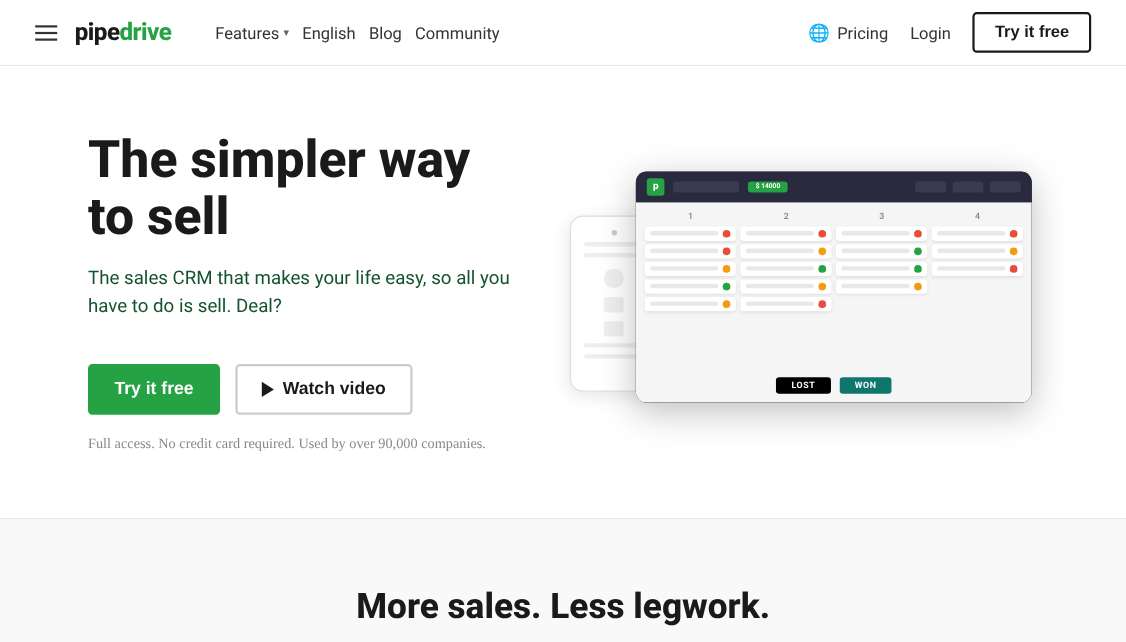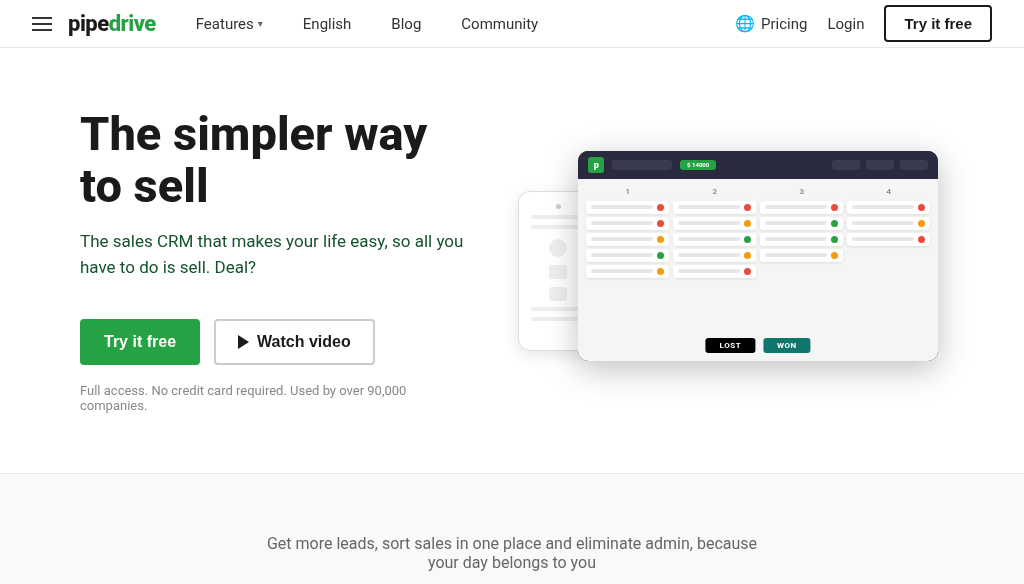--- a/index.html
+++ b/index.html
@@ -3,35 +3,35 @@
   <meta charset="utf-8">
   <style>
     * { margin: 0; padding: 0; box-sizing: border-box; }
     body { font-family: -apple-system, BlinkMacSystemFont, 'Segoe UI', Roboto, sans-serif; background: #fff; color: #333; }
 
     
     nav {
       display: flex;
       align-items: center;
       padding: 0 32px;
-      height: 48px;
+      height: 60px;
       border-bottom: 1px solid #e8e8e8;
       position: relative;
       z-index: 10;
     }
     .nav-hamburger {
       display: flex; flex-direction: column; gap: 4px; cursor: pointer; margin-right: 16px;
     }
     .nav-hamburger span { display: block; width: 20px; height: 2px; background: #333; }
     .nav-logo {
       font-size: 22px; font-weight: 800; color: #1a1a1a; margin-right: 40px; letter-spacing: -0.5px;
     }
     .nav-logo span { color: #25a244; }
     .nav-links {
-      display: flex; align-items: center; gap: 40px; flex: 1;
+      display: flex; align-items: center; gap: 12px; flex: 1;
     }
     .nav-link {
       font-size: 15px; color: #333; text-decoration: none; cursor: pointer;
       display: flex; align-items: center; gap: 4px;
     }
     .nav-chevron {
       font-size: 10px; color: #666;
     }
     .nav-right {
       display: flex; align-items: center; gap: 20px;
@@ -80,21 +80,21 @@
       display: flex; align-items: center; gap: 8px;
     }
     .play-icon {
       width: 0; height: 0;
       border-top: 7px solid transparent;
       border-bottom: 7px solid transparent;
       border-left: 11px solid #1a1a1a;
       display: inline-block;
     }
     .hero-note {
-      font-size: 13px; color: #888;
+      font-size: 13px; color: #888; font-family: Liberation Serif, serif;
     }
     .hero-right {
       flex: 1.1;
       display: flex;
       justify-content: center;
       align-items: center;
       position: relative;
     }
 
     
@@ -405,14 +405,15 @@
             <div class="crm-btn-won">WON</div>
           </div>
         </div>
 
       </div>
     </div>
   </div>
 </section>
 
 <section class="bottom-section">
+  <h2 class="bottom-title">More sales. Less legwork.</h2>
   <p class="bottom-subtitle">Get more leads, sort sales in one place and eliminate admin, because your day belongs to you</p>
 </section>
 
 </body></html>

